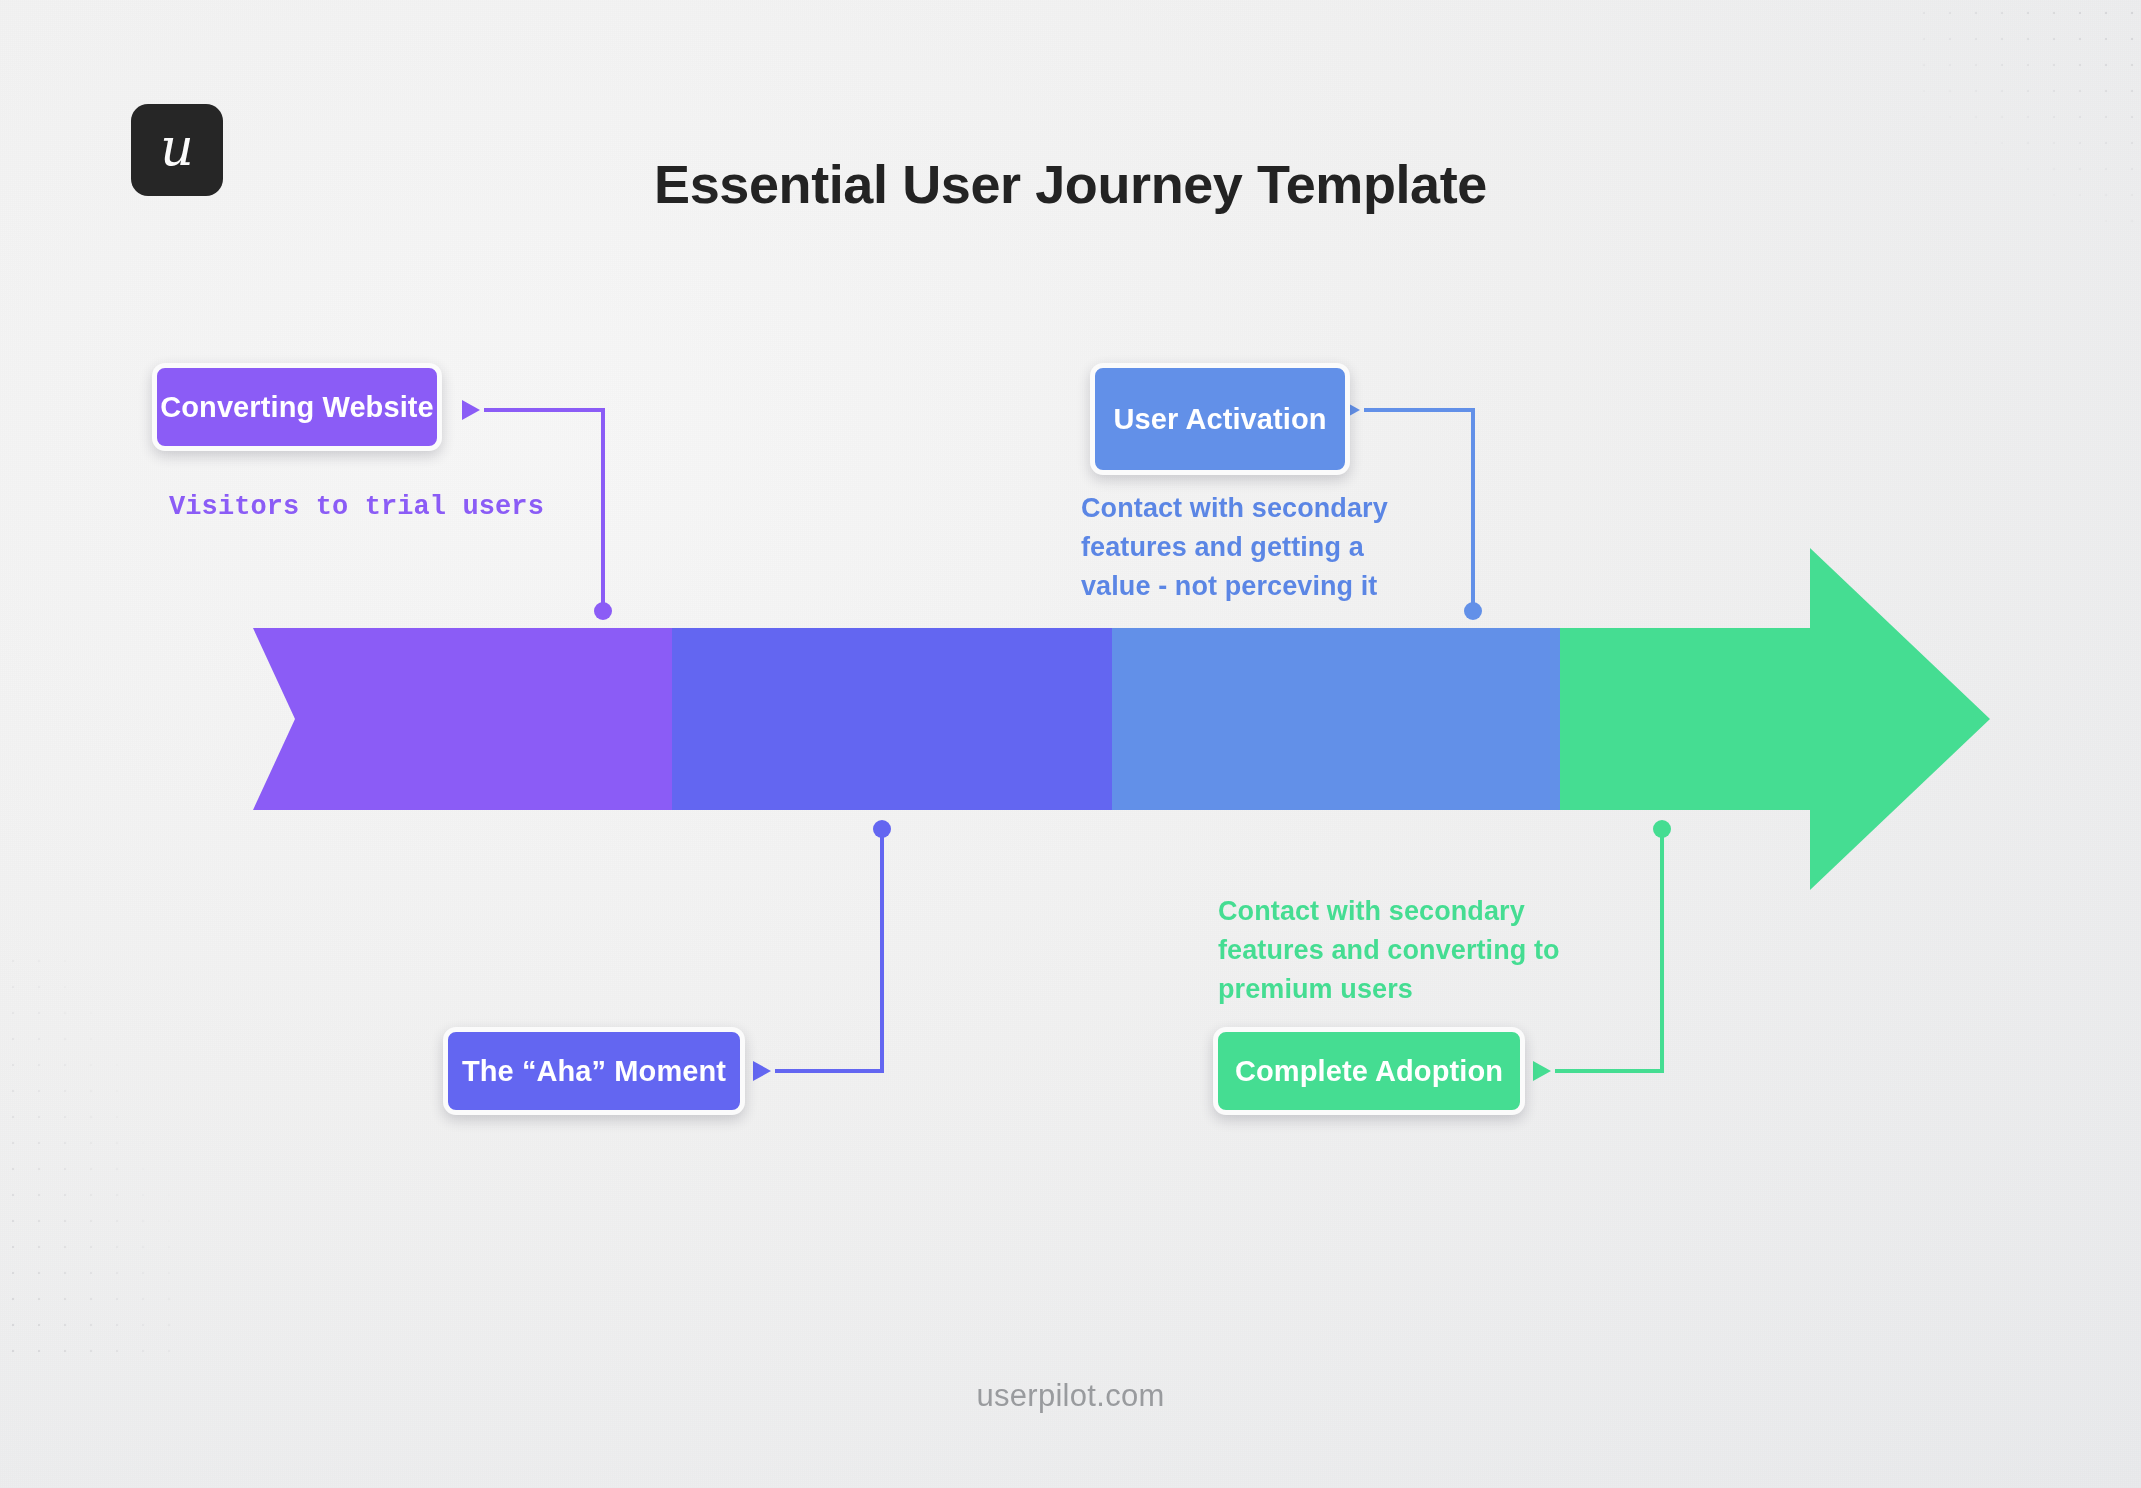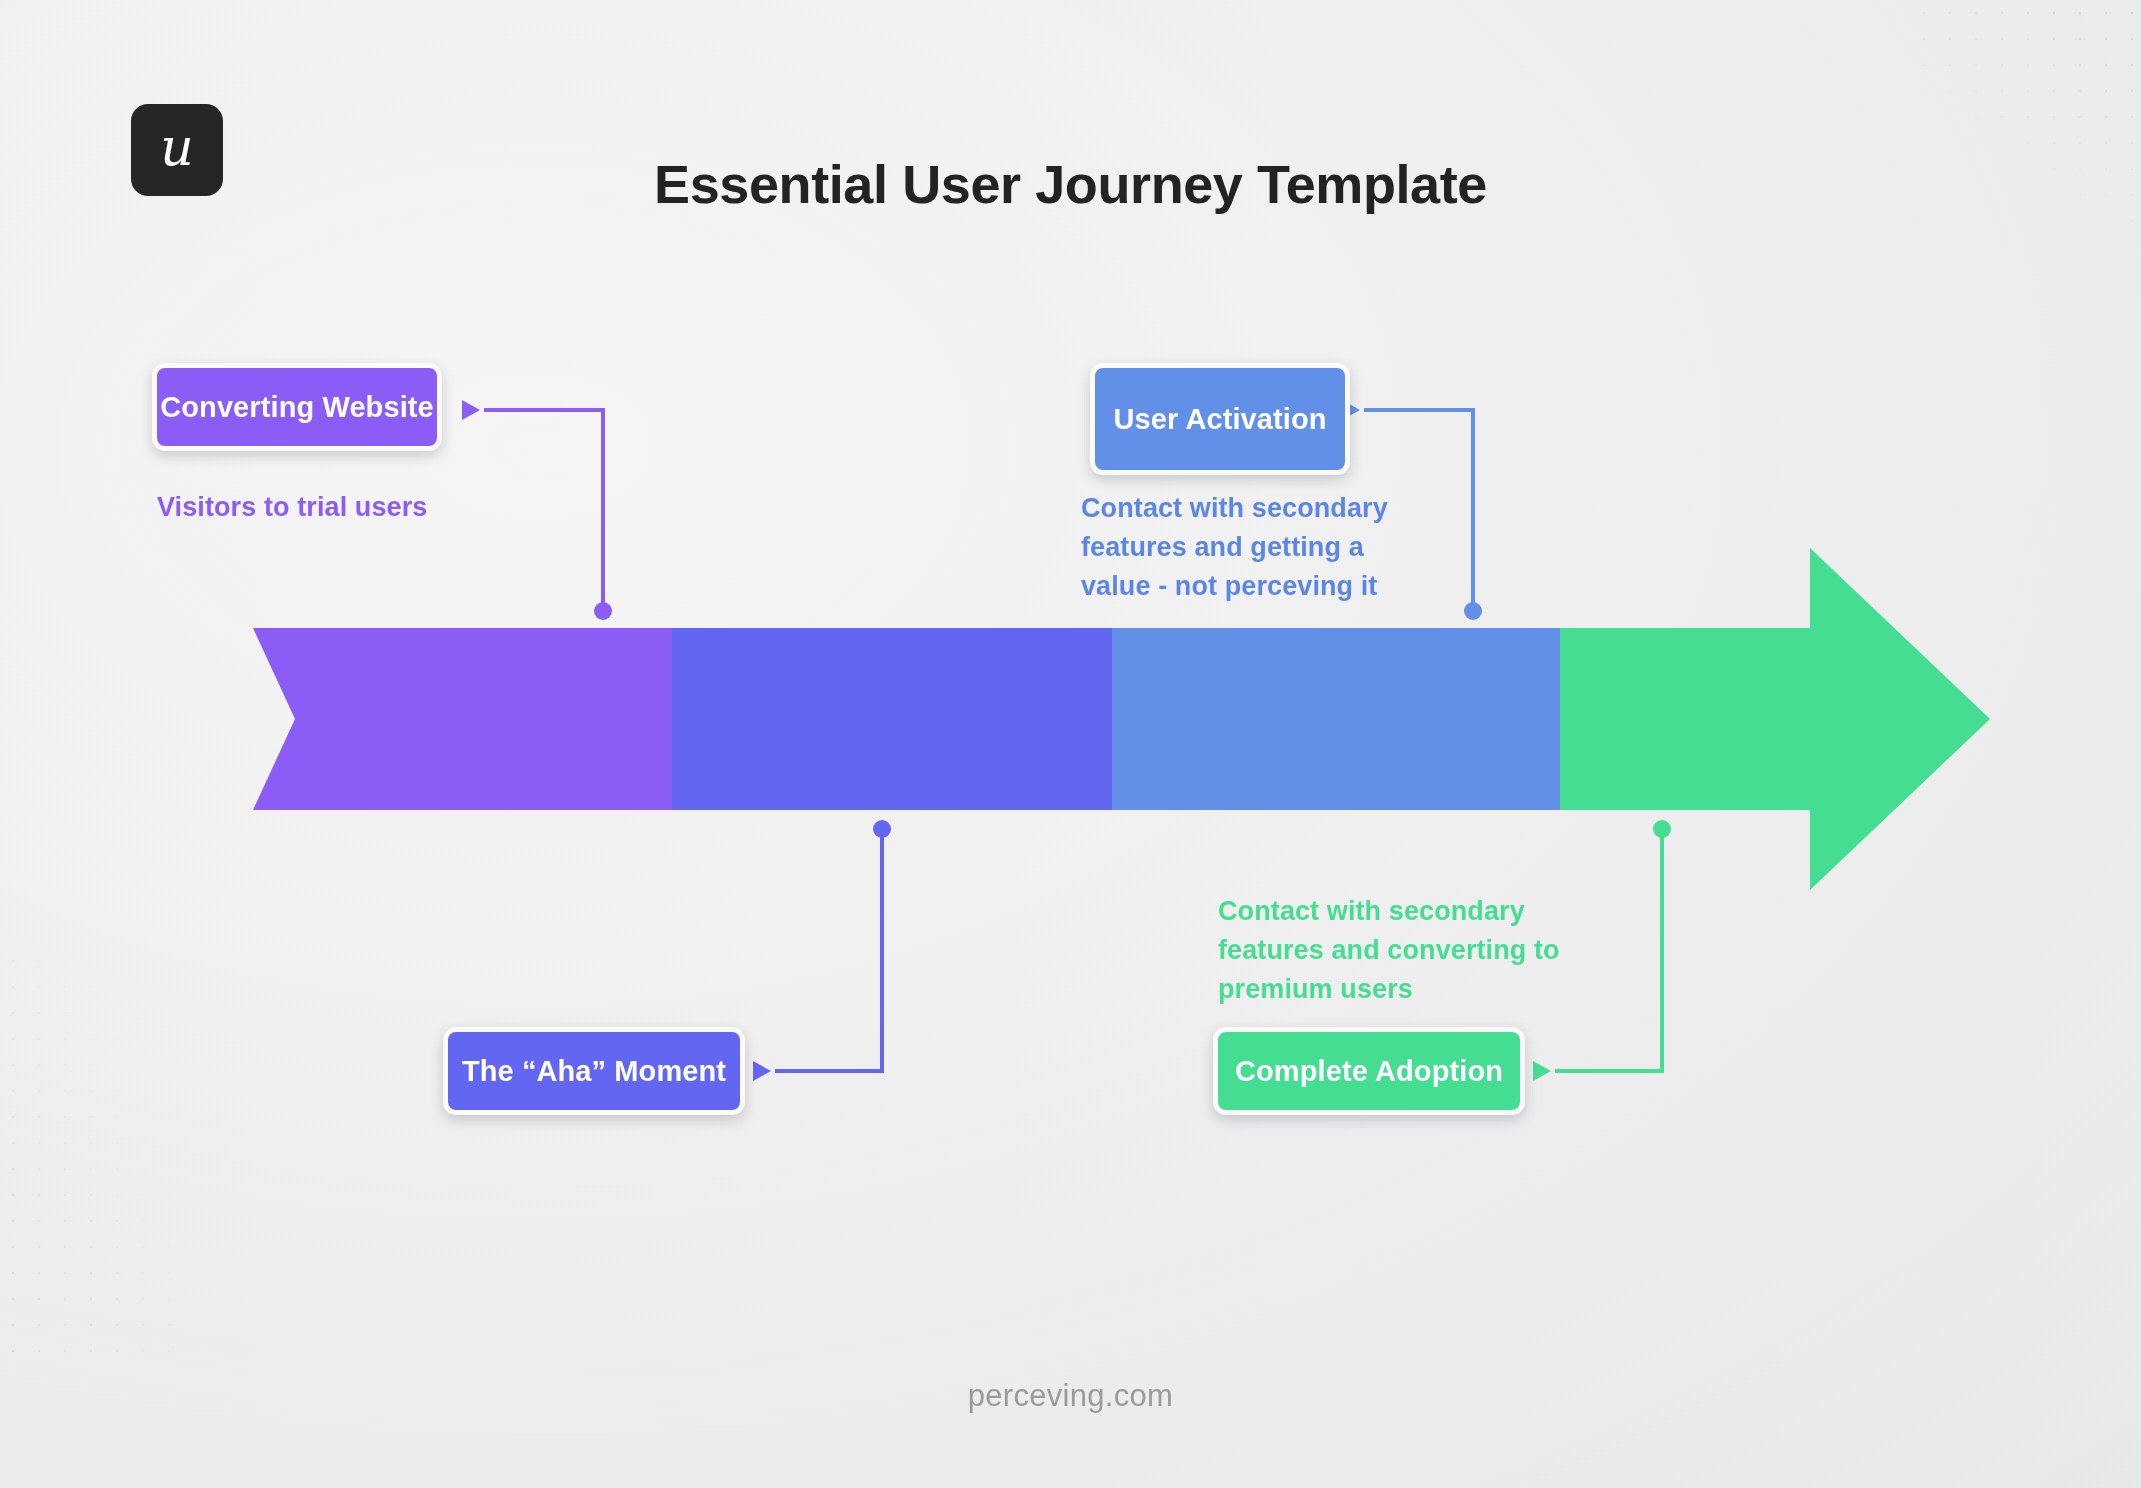--- a/index.html
+++ b/index.html
@@ -103,21 +103,21 @@
   #pill-complete-adoption  { left: 1213px; top: 1027px; width: 312px; height: 88px; background: #45dd92; }
 
   
   .desc {
     position: absolute;
     font-size: 27px;
     font-weight: 700;
     line-height: 1.44;
     letter-spacing: 0.1px;
   }
-  #desc-visitors   { left: 157px;  top: 488px;  color: #8b5cf6; }
+  #desc-visitors   { left: 169px;  top: 488px;  color: #8b5cf6; font-family: Liberation Mono, monospace; }
   #desc-activation { left: 1081px; top: 489px;  width: 350px; color: #5b86e5; }
   #desc-mental     { left: 441px;  top: 913px;  width: 420px; color: #6366f1; }
   #desc-secondary  { left: 1218px; top: 892px;  width: 400px; color: #45dd92; }
 
   
   #footer {
     position: absolute;
     left: 0; right: 0; top: 1378px;
     text-align: center;
     font-size: 31px;
@@ -184,15 +184,15 @@
 
   <div class="pill" id="pill-complete-adoption">Complete Adoption</div>
 
   <div class="desc" id="desc-visitors">Visitors to trial users</div>
 
   <div class="desc" id="desc-activation">Contact with secondary features and getting a value - not perceving it</div>
 
 
   <div class="desc" id="desc-secondary">Contact with secondary features and converting to premium users</div>
 
-  <div id="footer">perceving.com</div>
+  <div id="footer">userpilot.com</div>
 
 </div>
 
 </body></html>

